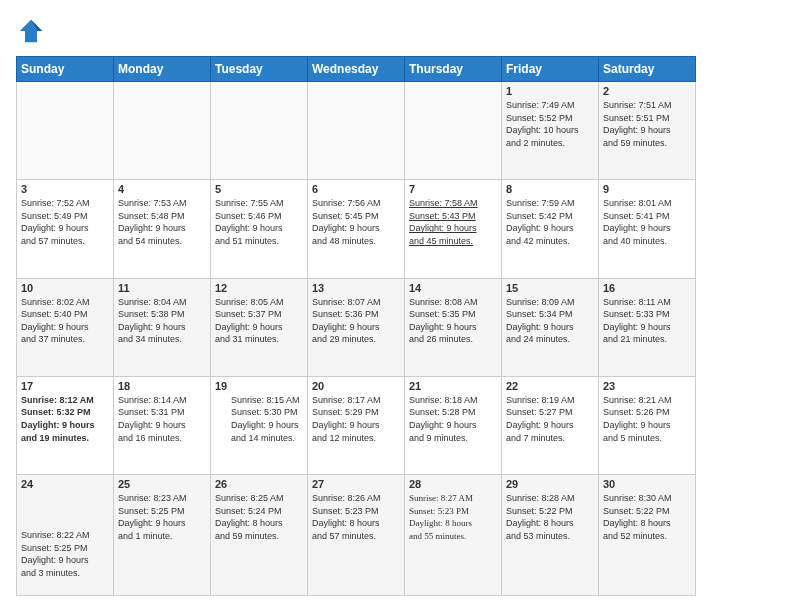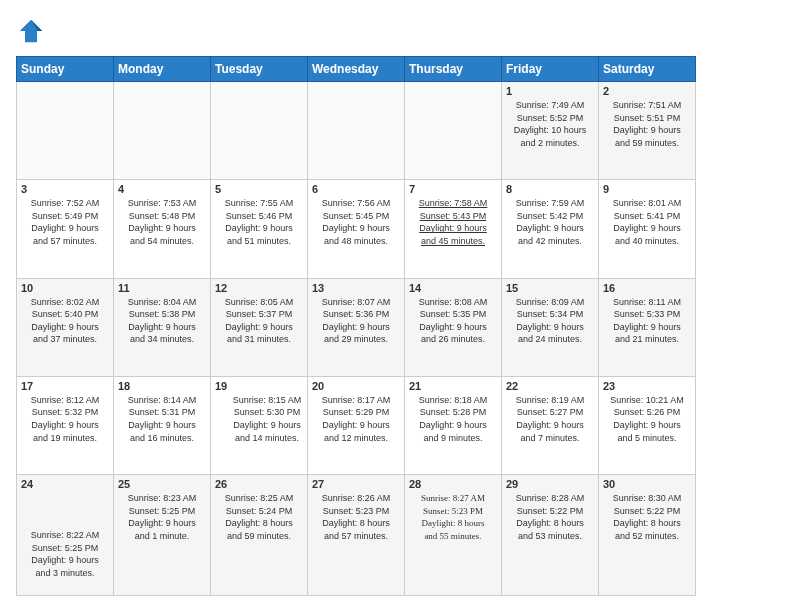--- a/index.html
+++ b/index.html
@@ -87,21 +87,20 @@
     .day-num {
       font-size: 11px;
       font-weight: bold;
       display: block;
       margin-bottom: 2px;
     }
     .day-info {
       font-size: 9px;
       line-height: 1.4;
       color: #333;
-      text-align: center;
     }
     .empty-cell {
       background: #f9f9f9 !important;
     }
   </style>
 </head>
 <body>
 
 <div class="page">
   <div class="header">
@@ -253,21 +252,21 @@
             <span class="day-num">16</span>
             <div class="day-info" style="white-space: pre-line;">Sunrise: 8:11 AM
 Sunset: 5:33 PM
 Daylight: 9 hours
 and 21 minutes.</div>
           </td>
         </tr>
         <tr>
           <td>
             <span class="day-num">17</span>
-            <div class="day-info" style="white-space: pre-line;">Sunrise: 8:12 AM
+            <div class="day-info" style="white-space: pre-line; font-weight: bold;">Sunrise: 8:12 AM
 Sunset: 5:32 PM
 Daylight: 9 hours
 and 19 minutes.</div>
           </td>
           <td>
             <span class="day-num">18</span>
             <div class="day-info" style="white-space: pre-line;">Sunrise: 8:14 AM
 Sunset: 5:31 PM
 Daylight: 9 hours
 and 16 minutes.</div>
@@ -295,21 +294,21 @@
           </td>
           <td>
             <span class="day-num">22</span>
             <div class="day-info" style="white-space: pre-line;">Sunrise: 8:19 AM
 Sunset: 5:27 PM
 Daylight: 9 hours
 and 7 minutes.</div>
           </td>
           <td>
             <span class="day-num">23</span>
-            <div class="day-info" style="white-space: pre-line;">Sunrise: 10:21 AM
+            <div class="day-info" style="white-space: pre-line;">Sunrise: 8:21 AM
 Sunset: 5:26 PM
 Daylight: 9 hours
 and 5 minutes.</div>
           </td>
         </tr>
         <tr>
           <td>
             <span class="day-num">24</span>
             <div class="day-info" style="white-space: pre-line; margin-top: 39px;">Sunrise: 8:22 AM
 Sunset: 5:25 PM

